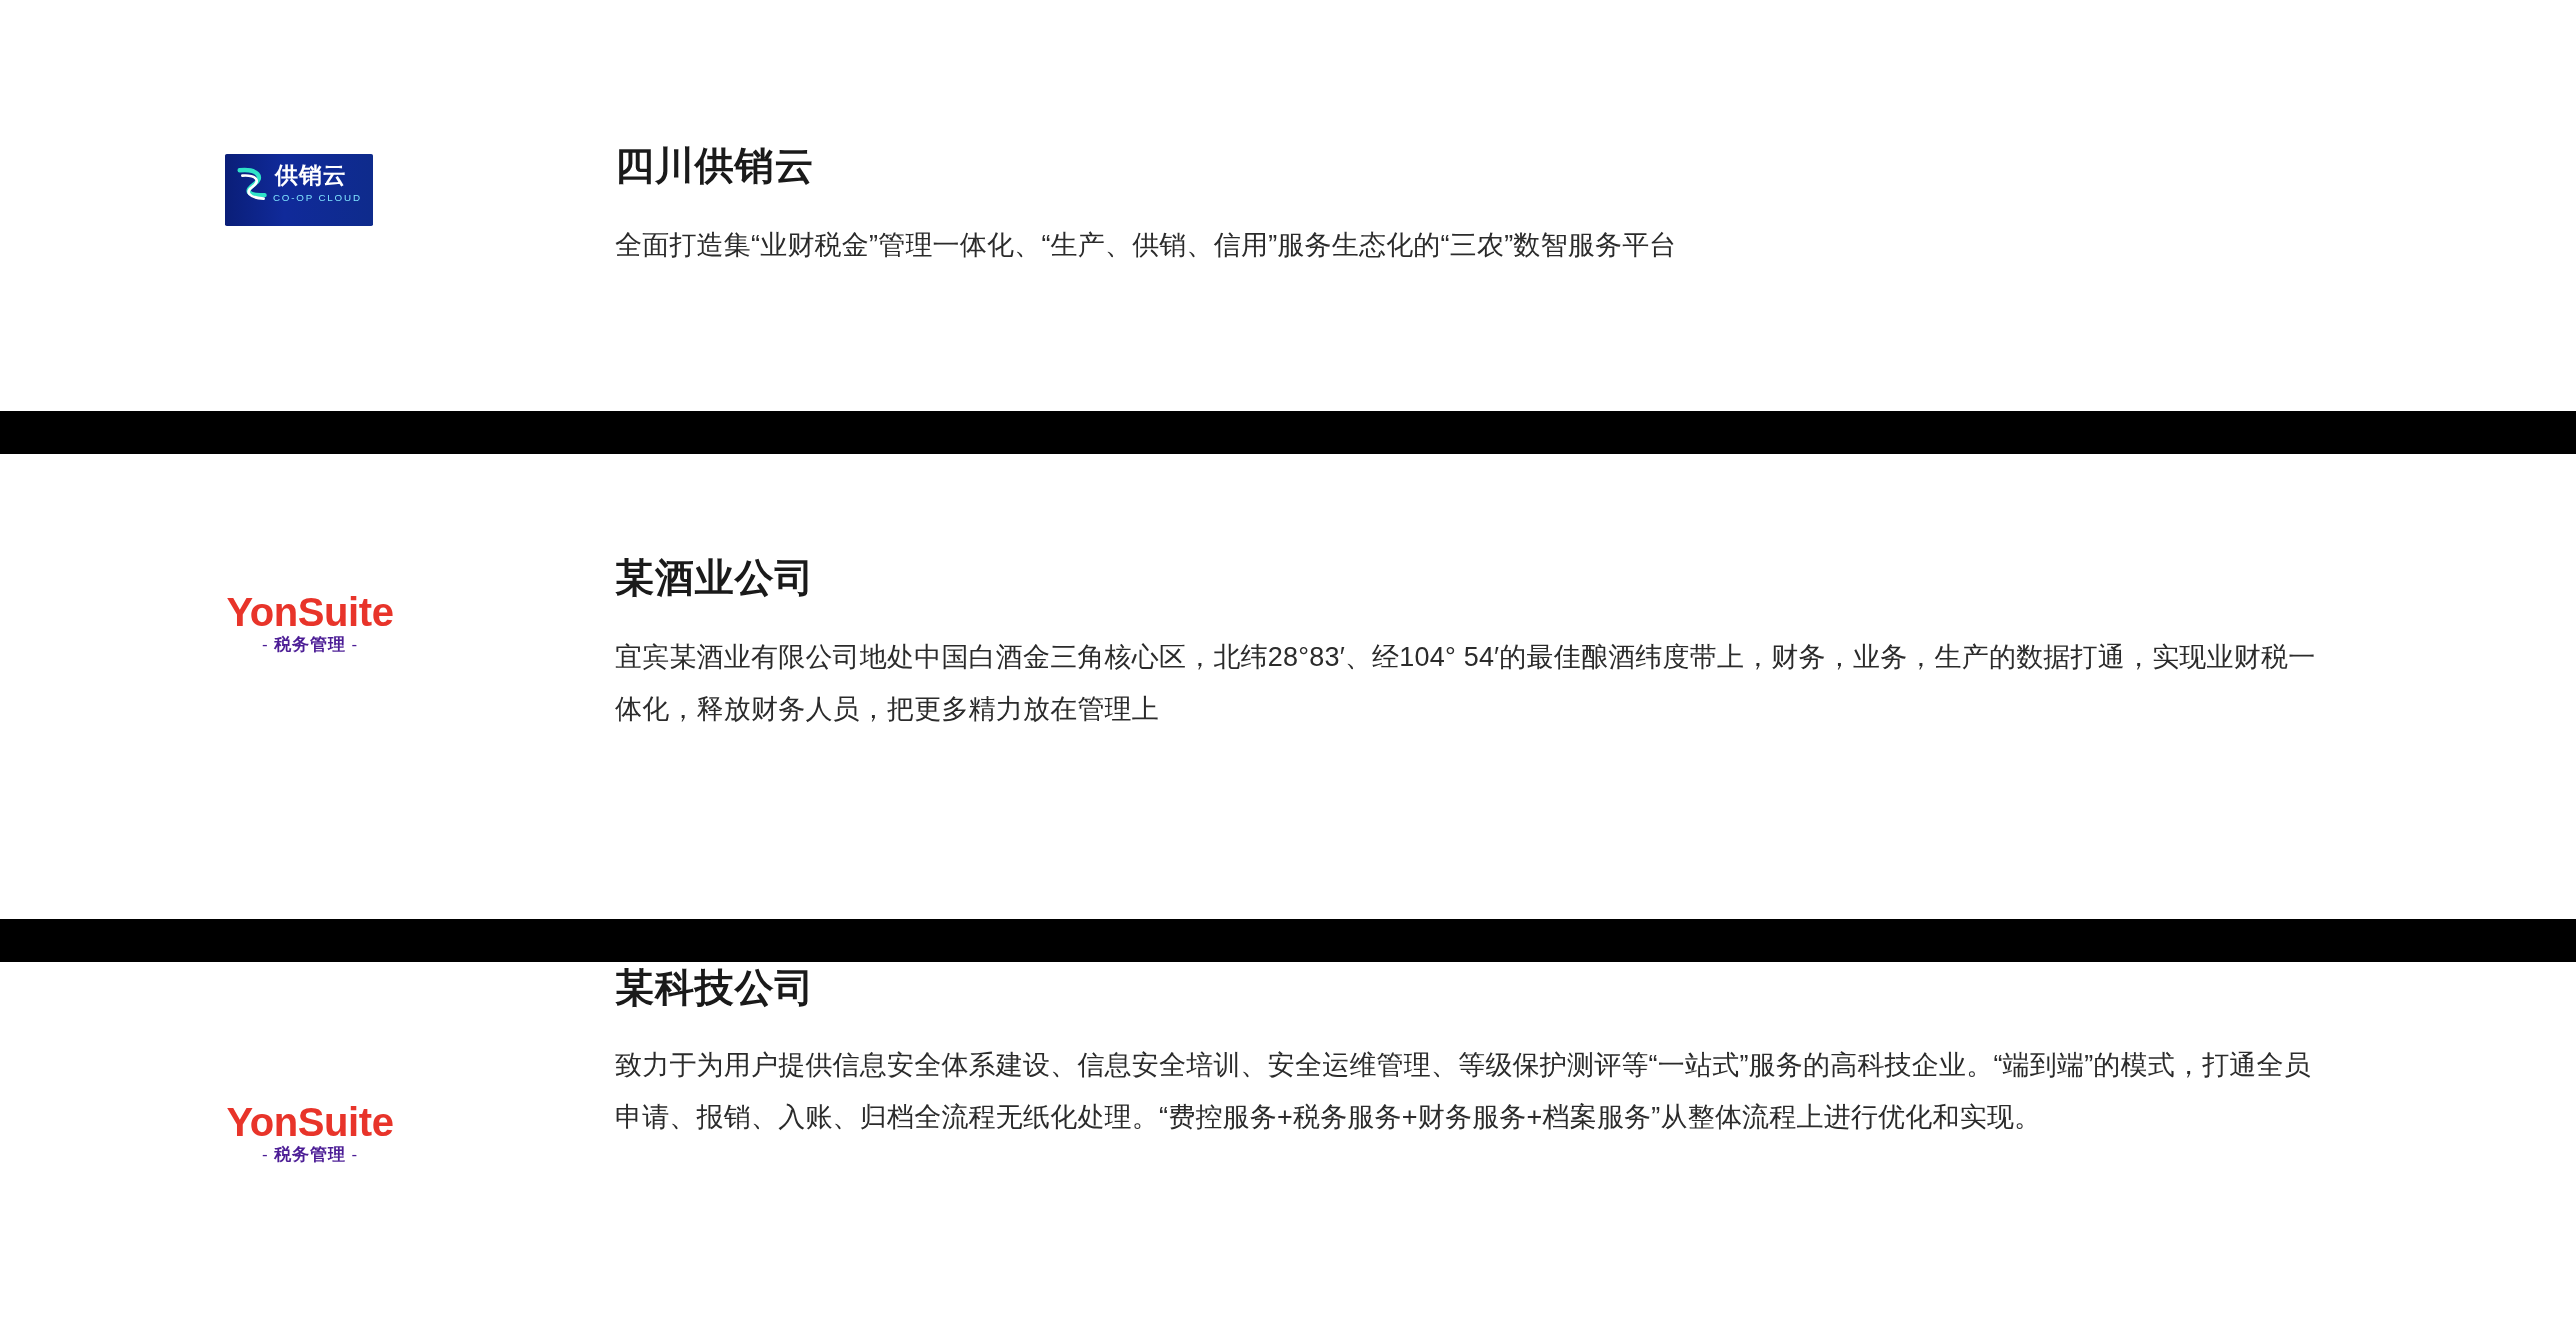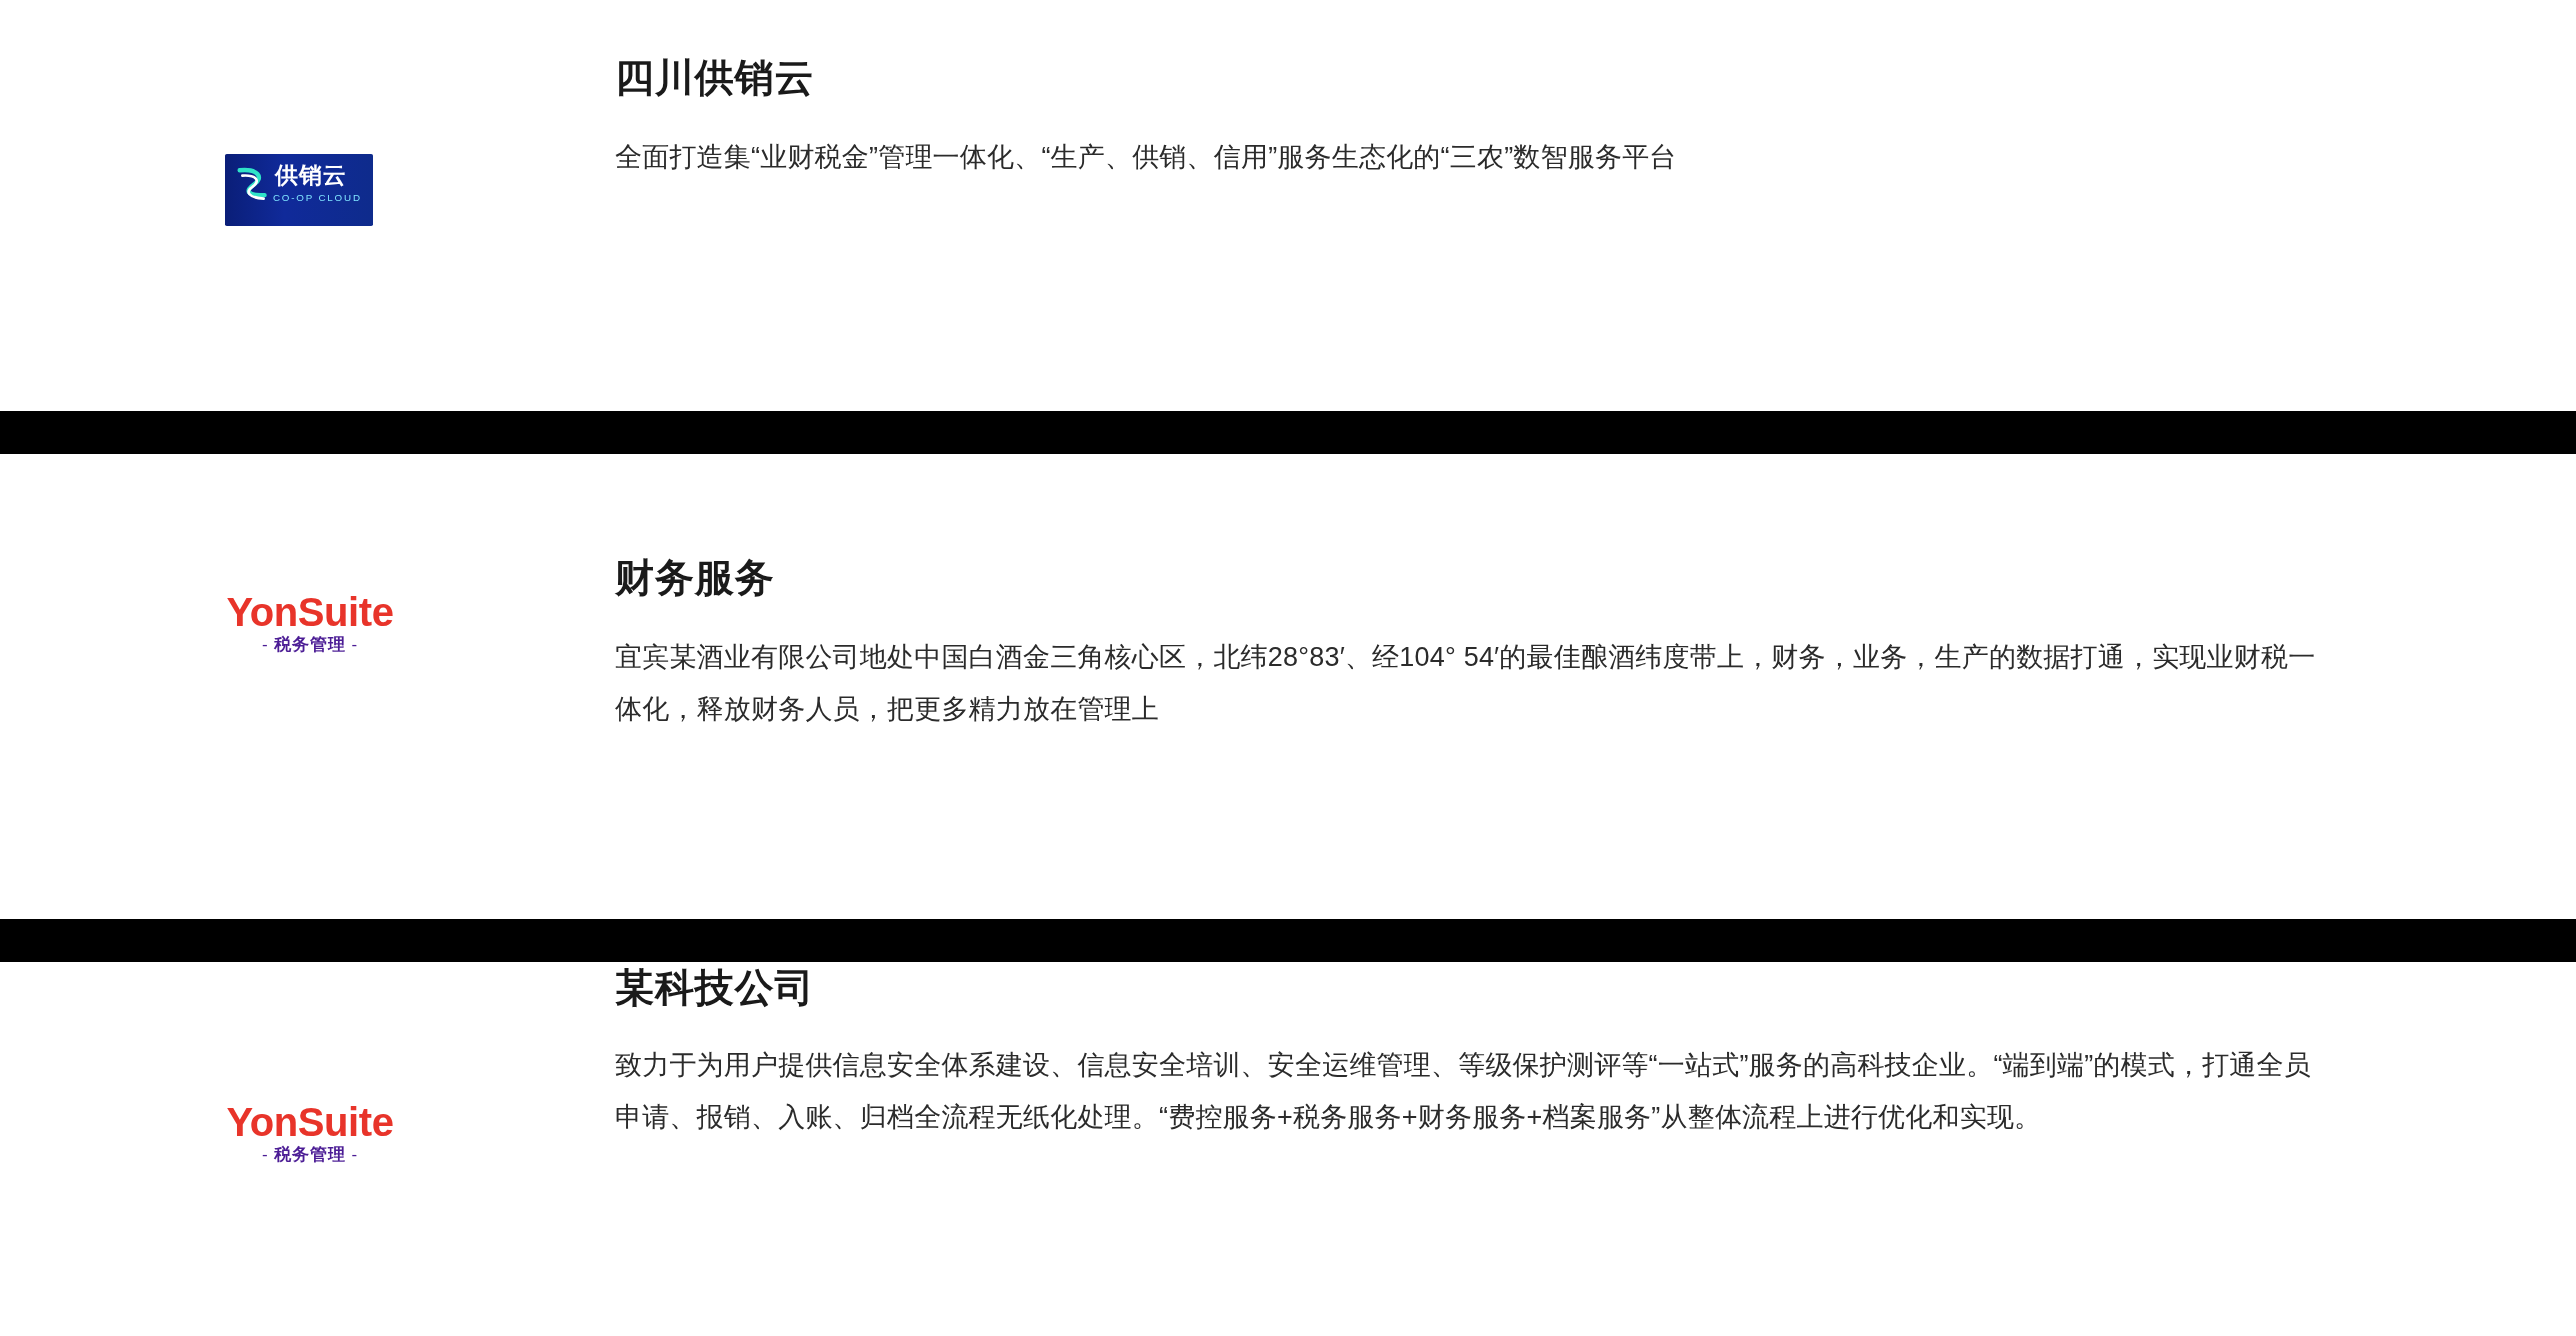--- a/index.html
+++ b/index.html
@@ -128,21 +128,21 @@
     font-size: 27px;
     color: #2b2b2b;
     line-height: 52px;
     margin: 0;
     letter-spacing: 0.2px;
     max-width: 1717px;
   }
 
   
   .card-1 .logo-col { padding-top: 154px; }
-  .card-1 .text-col { padding-top: 52px; }
+  .card-1 .text-col { padding-top: 116px; margin-top: 24px; }
   .card-1 .card-desc { margin-top: 27px; }
 
   .card-2 .logo-col { padding-top: 141px; }
   .card-2 .text-col { padding-top: 98px; }
   .card-2 .card-desc { margin-top: 27px; }
 
   .card-3 .logo-col { padding-top: 143px; }
   .card-3 .text-col { }
   .card-3 .card-desc { margin-top: 25px; }
 </style>
@@ -179,21 +179,21 @@
           <div class="yon-main">YonSuite</div>
           <div class="yon-sub">
             <span class="dash">-</span>
             <span>税务管理</span>
             <span class="dash">-</span>
           </div>
         </div>
       </div>
     </div>
     <div class="text-col">
-      <h2 class="card-title">财务服务</h2>
+      <h2 class="card-title">某酒业公司</h2>
       <p class="card-desc">宜宾某酒业有限公司地处中国白酒金三角核心区，北纬28°83′、经104° 54′的最佳酿酒纬度带上，财务，业务，生产的数据打通，实现业财税一体化，释放财务人员，把更多精力放在管理上</p>
     </div>
   </div>
 
   <div class="gap"></div>
 
   <div class="card card-3">
     <div class="logo-col">
       <div class="logo-wrap">
         <div class="logo-yon">

